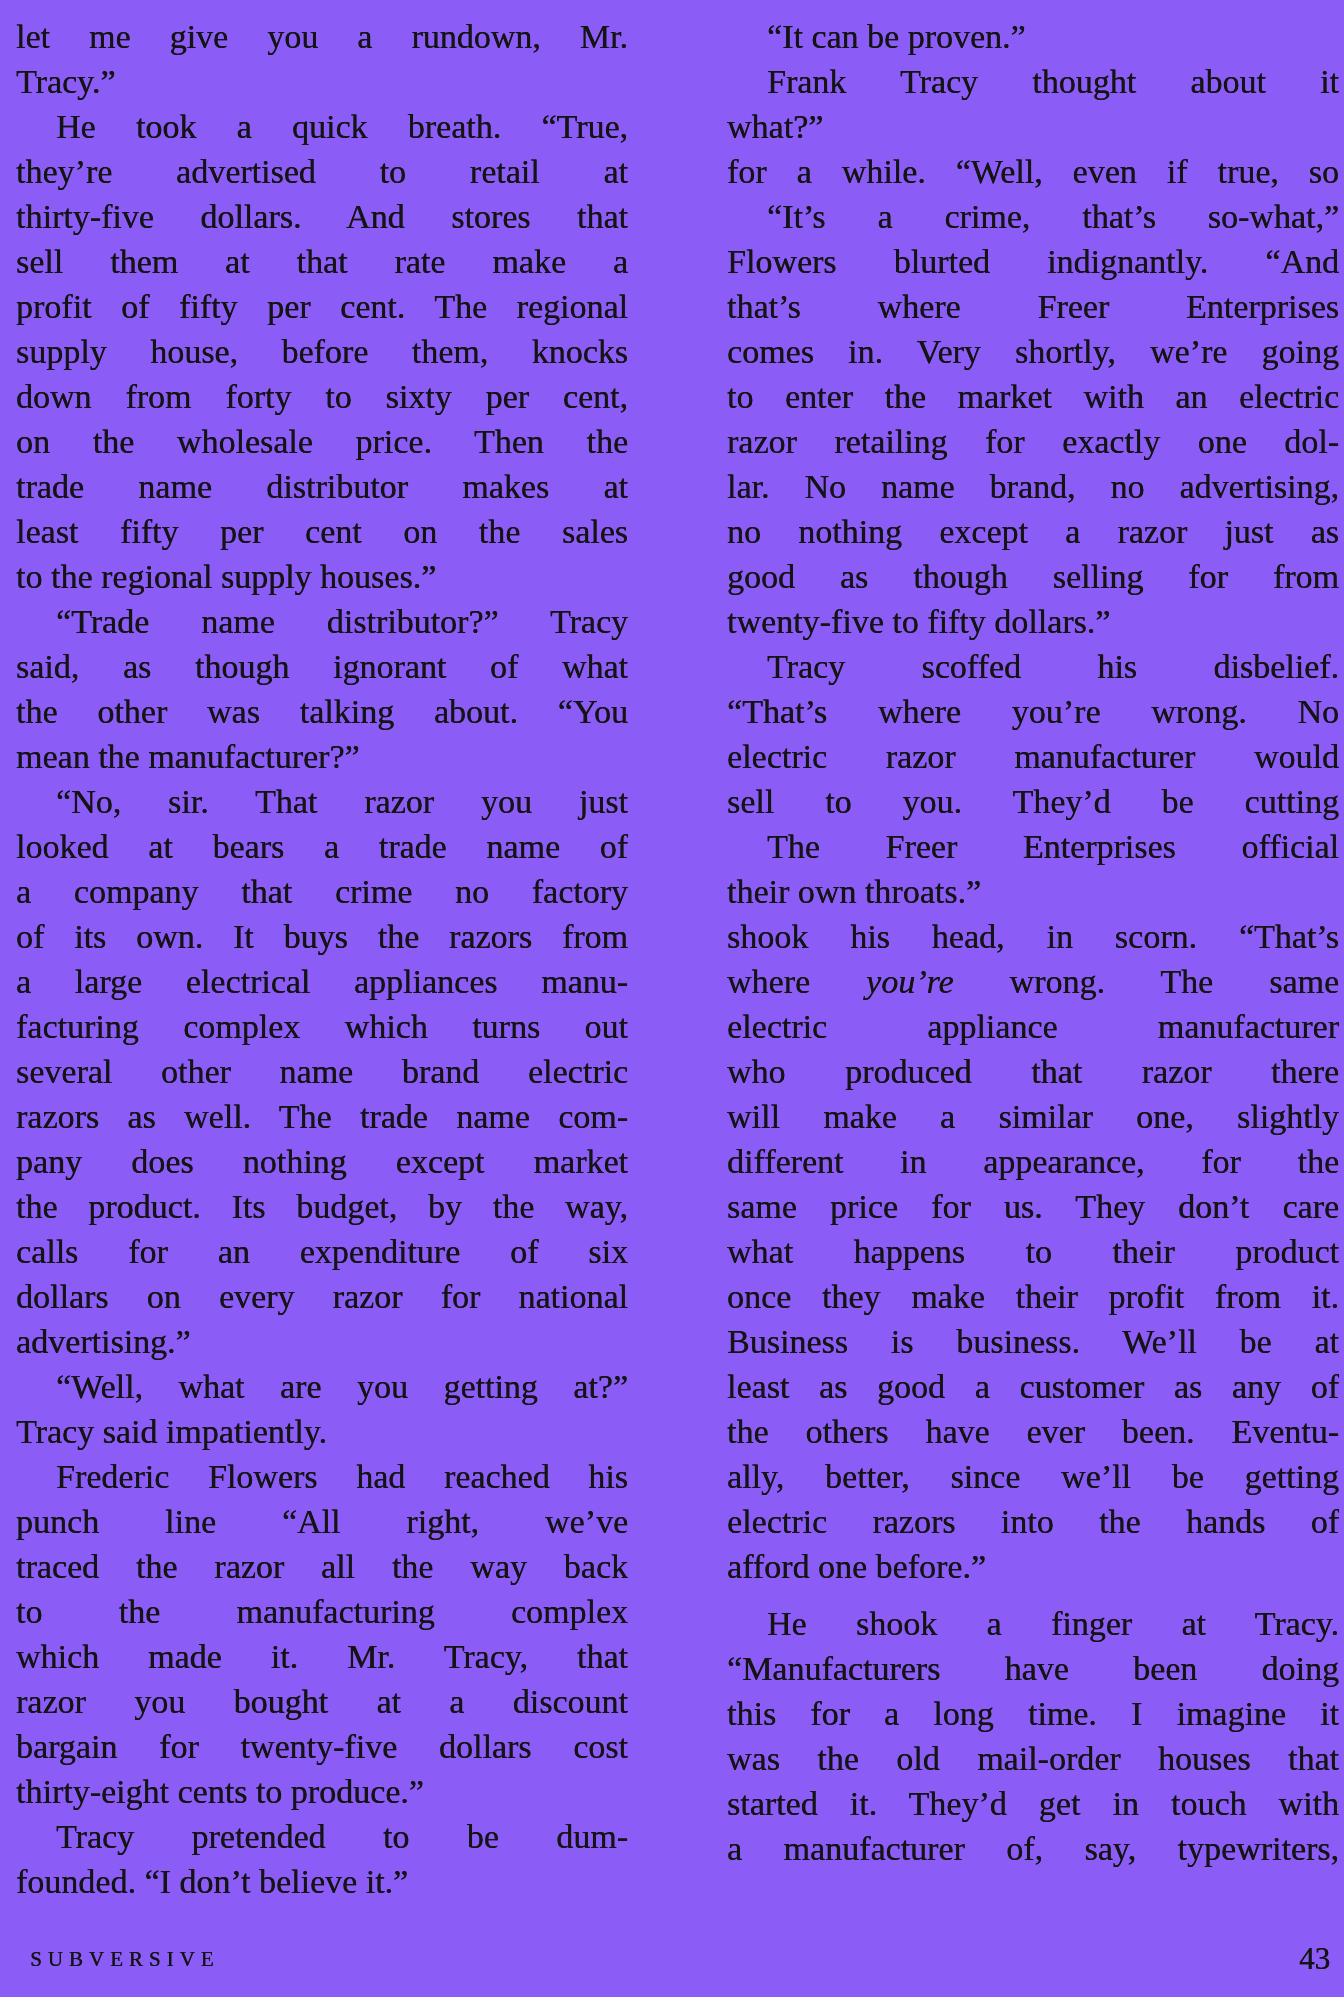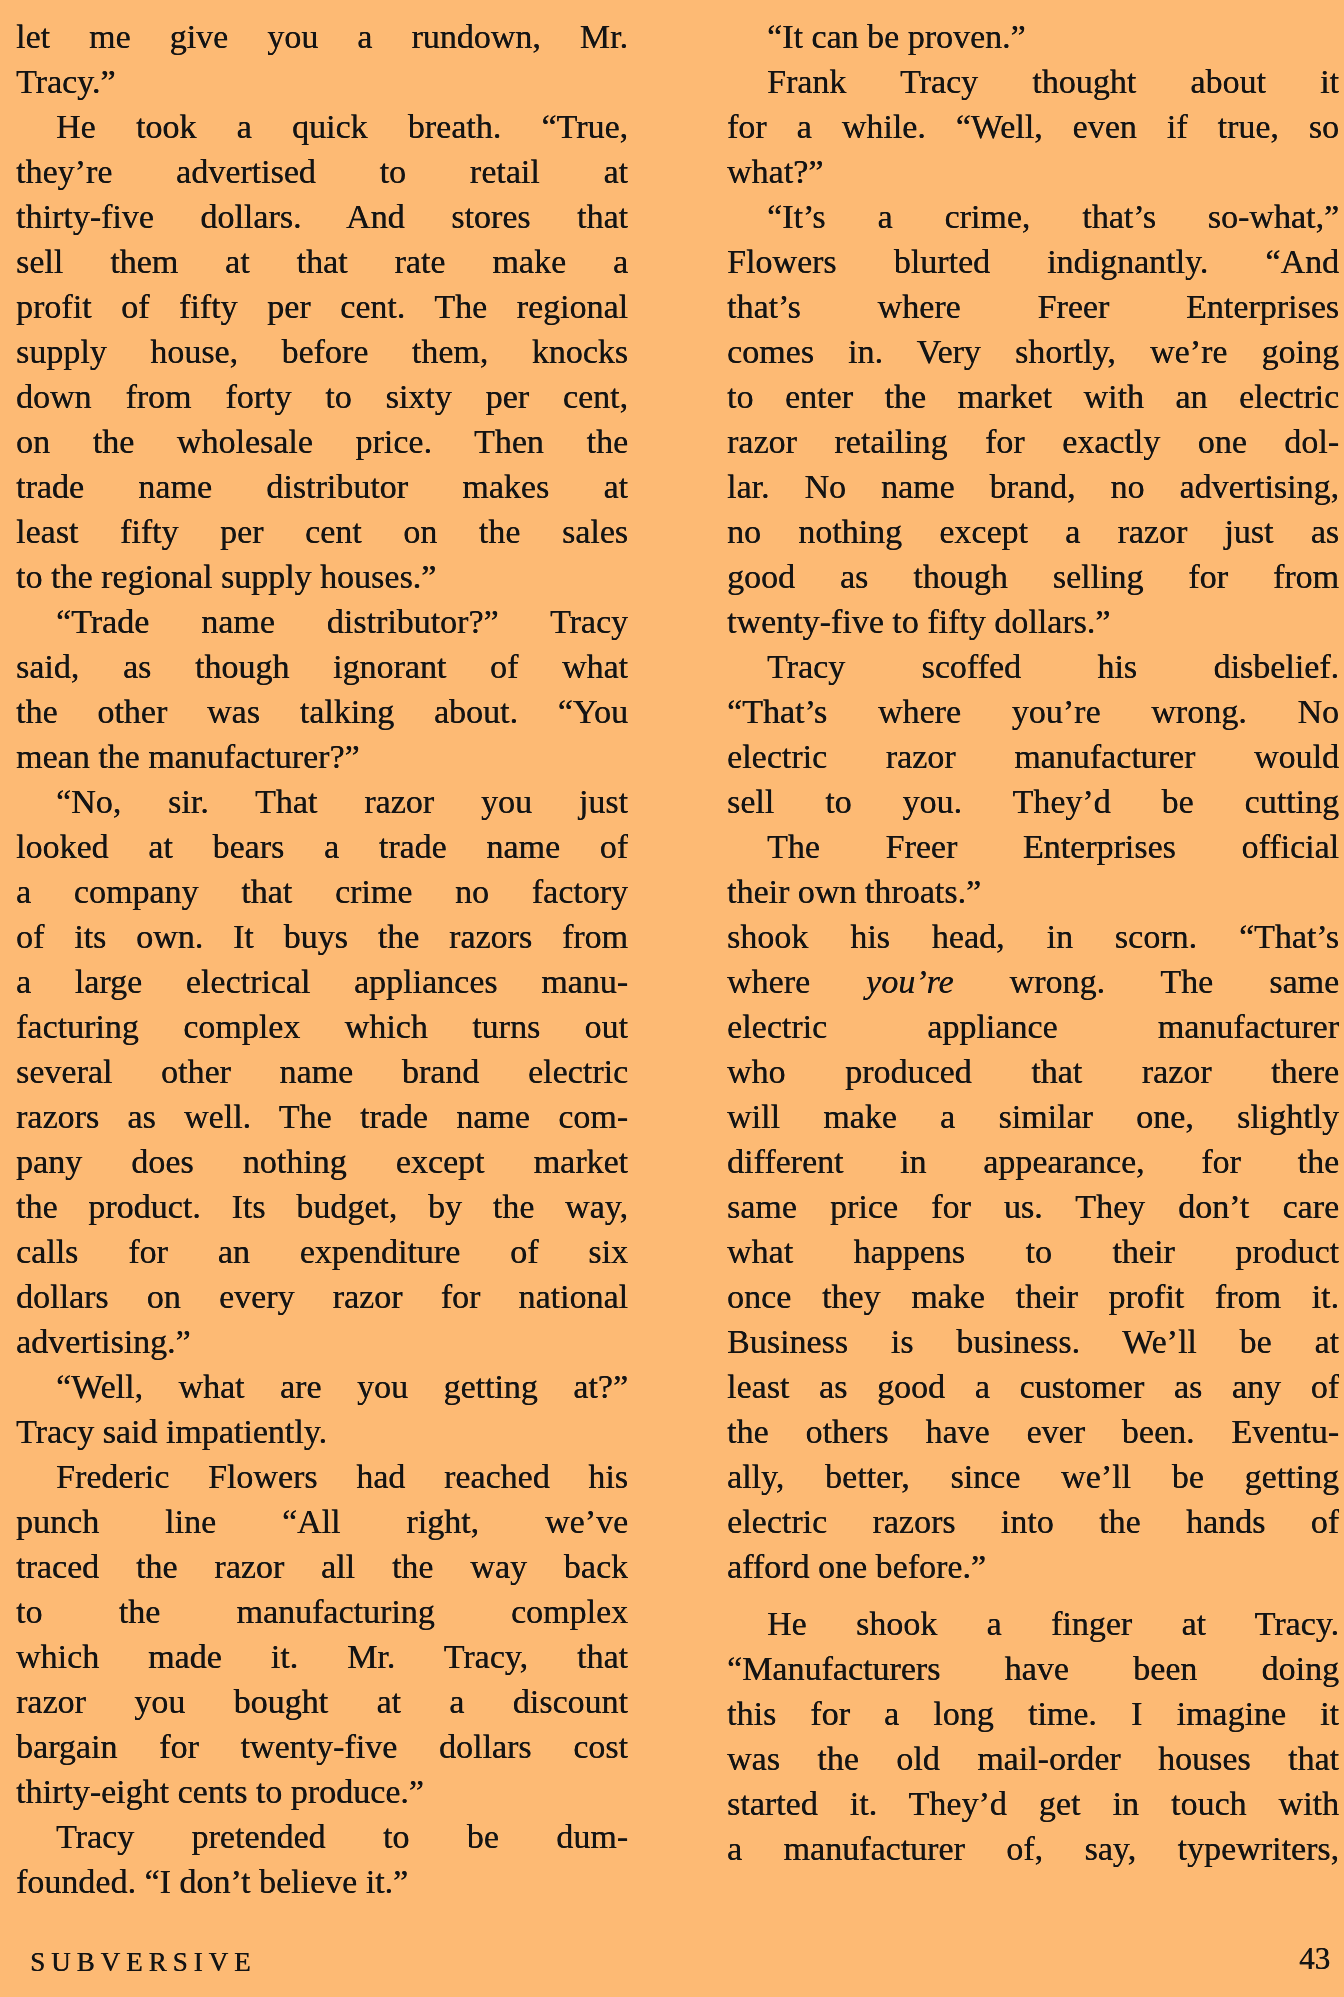--- a/index.html
+++ b/index.html
@@ -4,39 +4,39 @@
 <style>
   html,body { margin:0; padding:0; }
   body {
     width:1344px; height:1997px;
     background:#fefefe;
     font-family:"Liberation Serif","DejaVu Serif",serif;
     color:#141414;
     position:relative;
     overflow:hidden;
   }
-  .page { position:absolute; inset:0; background:#fdba74; }
+  .page { position:absolute; inset:0; background:#8b5cf6; }
   .cols {
     position:absolute; top:14px; left:16px;
     display:flex; gap:99px;
   }
   .col { width:612px; font-size:34px; }
   .line {
     height:45px; line-height:45px;
     text-align:justify;
     text-align-last:justify;
     overflow:hidden;
     text-shadow:0.3px 0 0 currentColor; 
   }
   .line.pend { text-align-last:left; }
   .line.indent { text-indent:40px; }
   .line.gap { margin-top:12px;font-family:Liberation Serif, serif; }
   .footer-title {
     position:absolute; left:30px; top:1947px;
-    font-size:27px; letter-spacing:6px;
+    font-size:21px; letter-spacing:6px;
     text-shadow:0.4px 0 0 currentColor;
   }
   .page-num {
     position:absolute; right:14px; top:1941px;
     font-size:31px;
     text-shadow:0.4px 0 0 currentColor;
   }
 </style>
 </head>
 <body>
@@ -83,22 +83,22 @@
         <div class="line"><span>which made it. Mr. Tracy, that</span></div>
         <div class="line"><span>razor you bought at a discount</span></div>
         <div class="line"><span>bargain for twenty-five dollars cost</span></div>
         <div class="line pend"><span>thirty-eight cents to produce.”</span></div>
         <div class="line indent"><span>Tracy pretended to be dum-</span></div>
         <div class="line pend"><span>founded. “I don’t believe it.”</span></div>
       </div>
     <div class="col">
         <div class="line indent pend"><span>“It can be proven.”</span></div>
         <div class="line indent"><span>Frank Tracy thought about it</span></div>
+        <div class="line pend"><span>what?”</span></div>
         <div class="line"><span>for a while. “Well, even if true, so</span></div>
-        <div class="line pend"><span>what?”</span></div>
         <div class="line indent"><span>“It’s a crime, that’s so-what,”</span></div>
         <div class="line"><span>Flowers blurted indignantly. “And</span></div>
         <div class="line"><span>that’s where Freer Enterprises</span></div>
         <div class="line"><span>comes in. Very shortly, we’re going</span></div>
         <div class="line"><span>to enter the market with an electric</span></div>
         <div class="line"><span>razor retailing for exactly one dol-</span></div>
         <div class="line"><span>lar. No name brand, no advertising,</span></div>
         <div class="line"><span>no nothing except a razor just as</span></div>
         <div class="line"><span>good as though selling for from</span></div>
         <div class="line pend"><span>twenty-five to fifty dollars.”</span></div>

